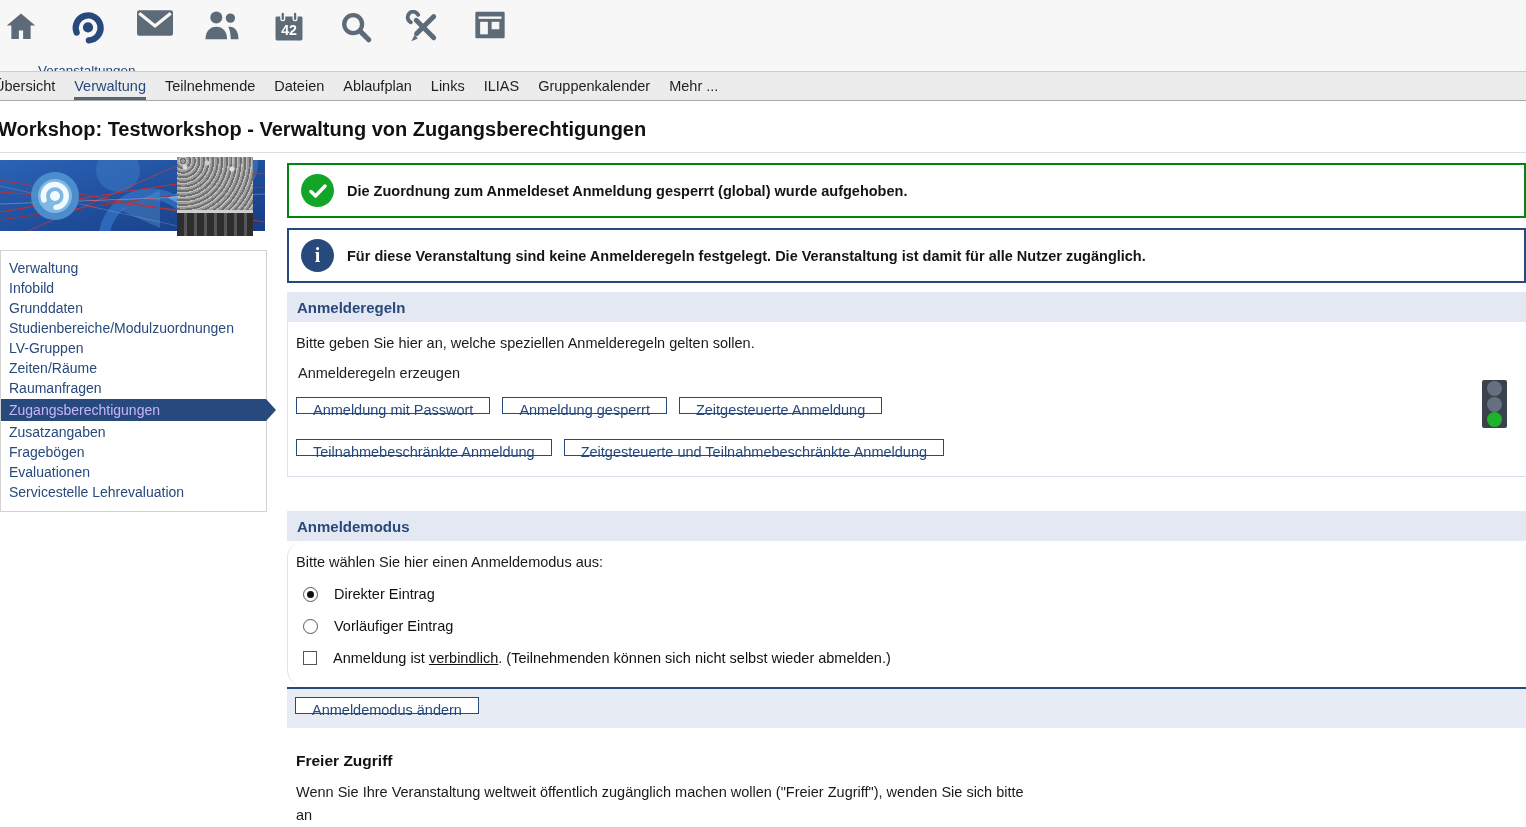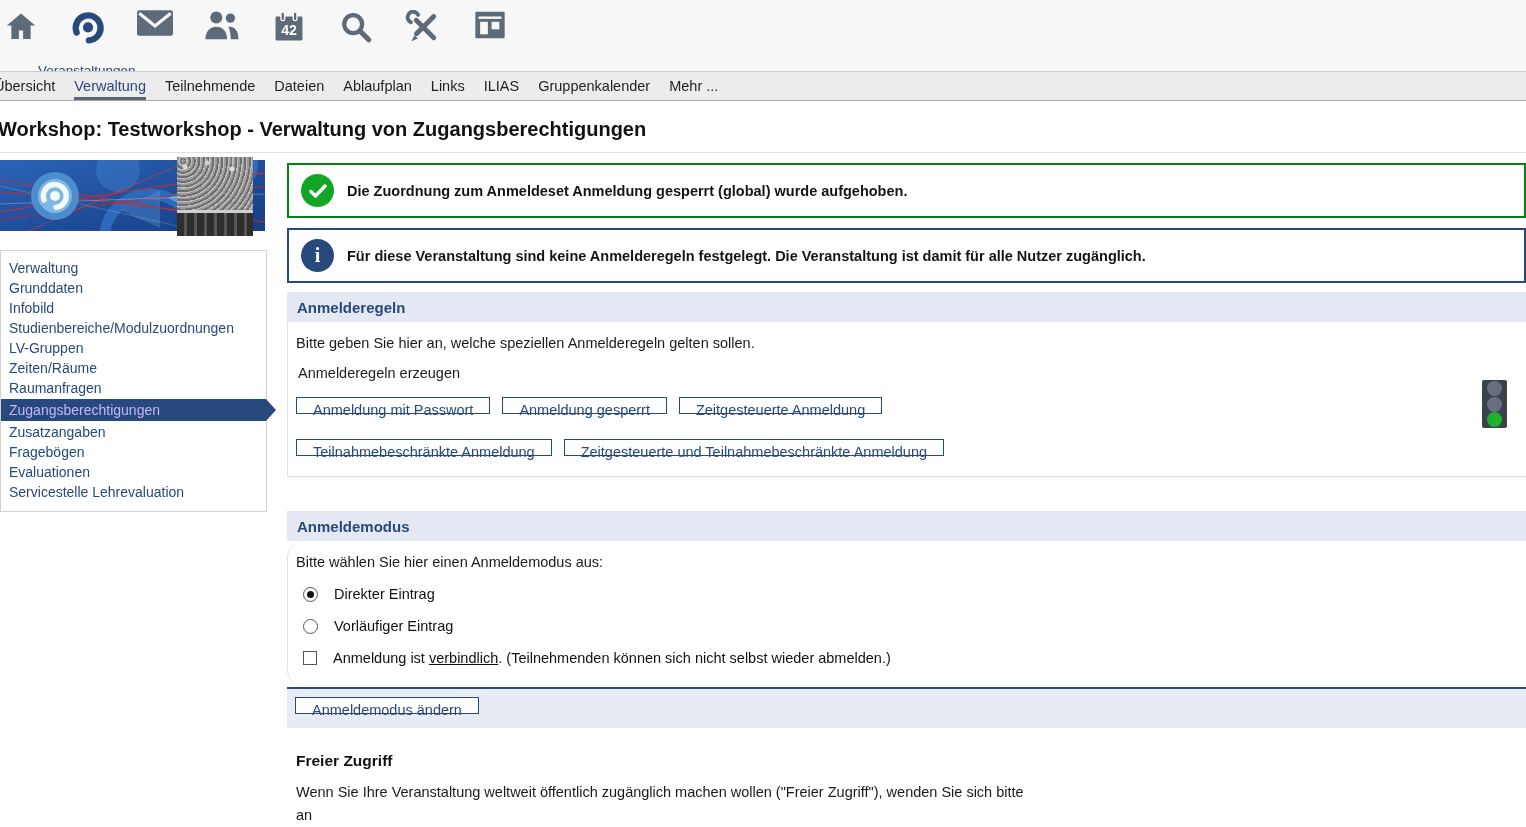--- a/index.html
+++ b/index.html
@@ -208,22 +208,22 @@
       <circle cx="55" cy="36" r="24" fill="#4f93d2" opacity="0.9"></circle>
       <circle cx="55" cy="36" r="17" fill="#7fb8e4"></circle>
       <circle cx="55" cy="36" r="5" fill="#f2fafe"></circle>
       <path d="M44 40 A11.5 11.5 0 1 1 56 47.4" fill="none" stroke="#f2fafe" stroke-width="5.4" stroke-linecap="round"></path>
     </svg>
     <div class="photo"></div>
   </div>
 
   <nav class="nav-box">
     <div class="nav-item">Verwaltung</div>
+    <div class="nav-item">Infobild</div>
     <div class="nav-item">Grunddaten</div>
-    <div class="nav-item">Infobild</div>
     <div class="nav-item">Studienbereiche/Modulzuordnungen</div>
     <div class="nav-item">LV-Gruppen</div>
     <div class="nav-item">Zeiten/Räume</div>
     <div class="nav-item">Raumanfragen</div>
     <div class="nav-item active">Zugangsberechtigungen</div>
     <div class="nav-item">Zusatzangaben</div>
     <div class="nav-item">Fragebögen</div>
     <div class="nav-item">Evaluationen</div>
     <div class="nav-item">Servicestelle Lehrevaluation</div>
   </nav>

